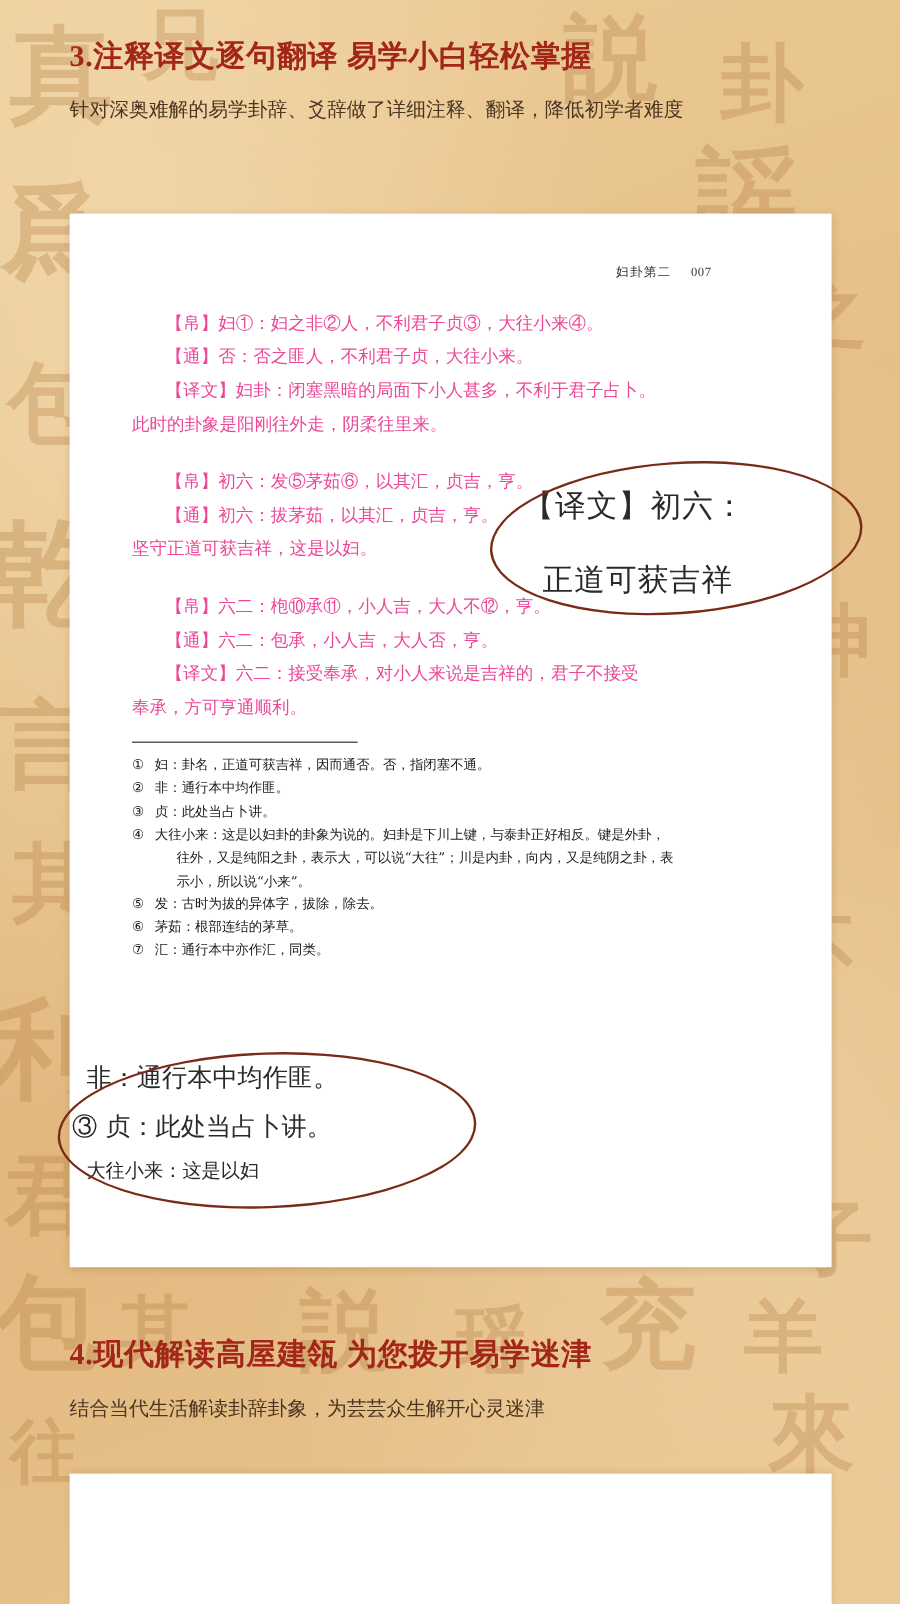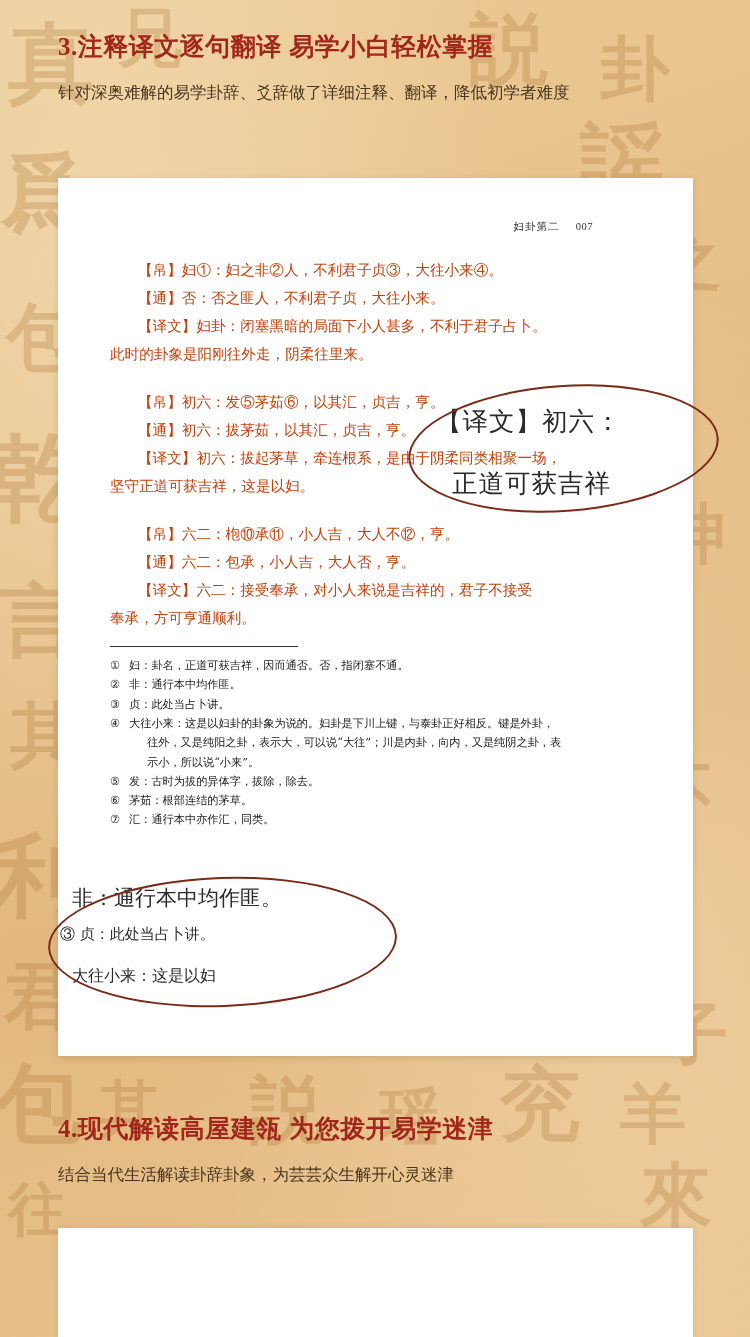--- a/index.html
+++ b/index.html
@@ -97,21 +97,21 @@
     letter-spacing: 1px;
     padding-right: 52px;
     margin-bottom: 22px;
   }
   .bp-header .pg { font-family: "Liberation Serif", serif; letter-spacing: 0.5px; }
 
   .blk { margin-bottom: 4px; }
   .line {
     font-family: "DejaVu Serif", serif;
     font-size: 14.6px;
-    color: #c2410c;
+    color: #ec4899;
     line-height: 1.92;
     text-indent: 28px;
   }
   .line.cont { text-indent: 0; }
   .gap { height: 16px; }
 
   .fn-rule {
     width: 188px;
     height: 0;
     border-top: 1px solid #333;
@@ -156,21 +156,21 @@
     font-size: 25.5px;
     letter-spacing: 1px;
   }
   .anno1-ellipse {
     left: 408px; top: 385px;
     width: 307px; height: 123px;
     transform: rotate(-4deg);
   }
 
   .anno2-text1 { left: 72px; top: 884px; font-size: 21px; }
-  .anno2-text2 { left: 60px; top: 925px; font-size: 15px; }
+  .anno2-text2 { left: 60px; top: 925px; font-size: 21px; }
   .anno2-text3 { left: 72px; top: 966px; font-size: 16px; }
   .anno2-ellipse {
     left: 48px; top: 877px;
     width: 345px; height: 126px;
     transform: rotate(-2deg);
   }
 </style>
 </head>
 <body>
 
@@ -226,21 +226,20 @@
         <div class="line">【通】否：否之匪人，不利君子贞，大往小来。</div>
         <div class="line">【译文】妇卦：闭塞黑暗的局面下小人甚多，不利于君子占卜。</div>
         <div class="line cont">此时的卦象是阳刚往外走，阴柔往里来。</div>
       </div>
 
       <div class="gap"></div>
 
       <div class="blk">
         <div class="line">【帛】初六：发⑤茅茹⑥，以其汇，贞吉，亨。</div>
         <div class="line">【通】初六：拔茅茹，以其汇，贞吉，亨。</div>
-        <div class="line">【译文】初六：拔起茅草，牵连根系，是由于阴柔同类相聚一场，</div>
         <div class="line cont">坚守正道可获吉祥，这是以妇。</div>
       </div>
 
       <div class="gap"></div>
 
       <div class="blk">
         <div class="line">【帛】六二：枹⑩承⑪，小人吉，大人不⑫，亨。</div>
         <div class="line">【通】六二：包承，小人吉，大人否，亨。</div>
         <div class="line">【译文】六二：接受奉承，对小人来说是吉祥的，君子不接受</div>
         <div class="line cont">奉承，方可亨通顺利。</div>

